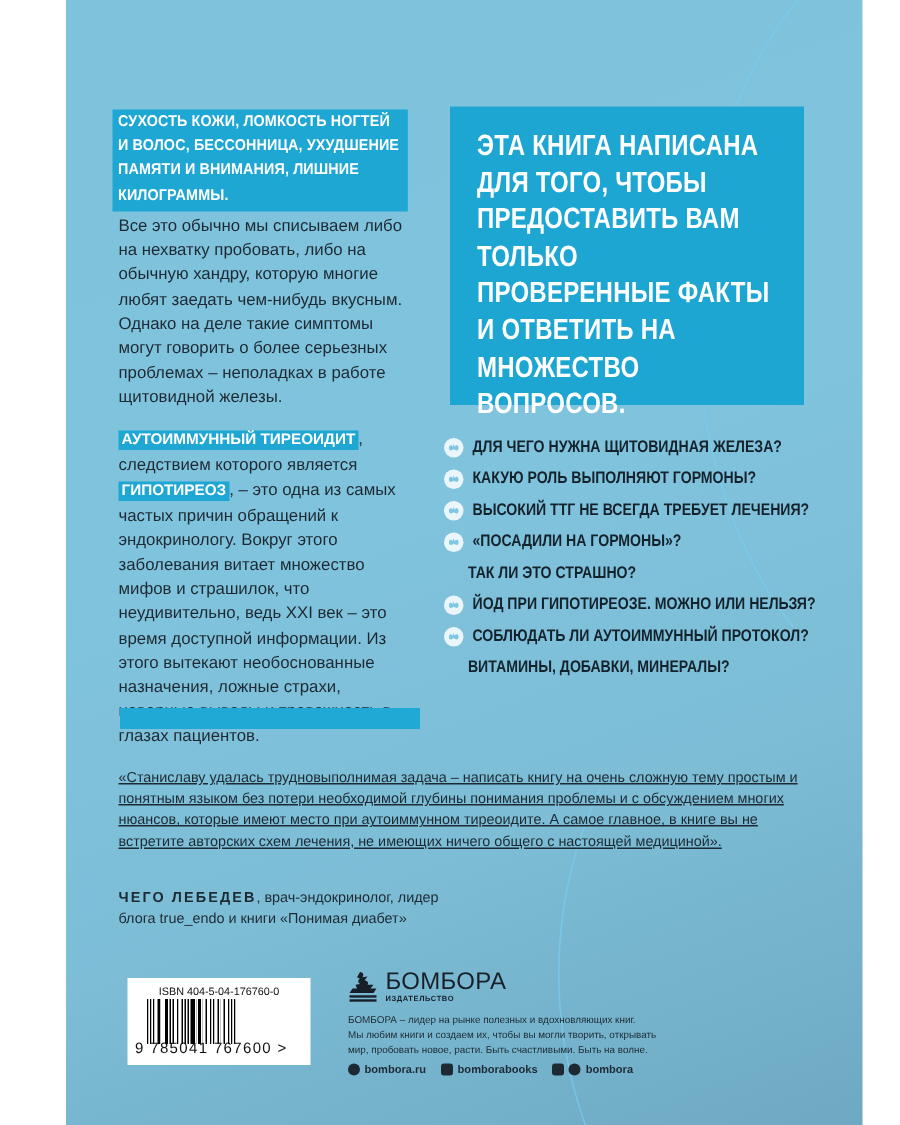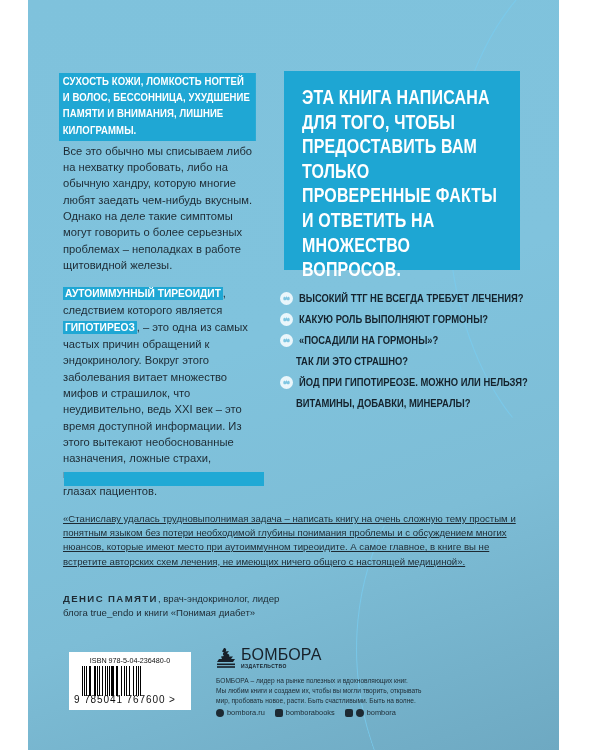--- a/index.html
+++ b/index.html
@@ -2,21 +2,21 @@
 <html><head>
   <meta charset="utf-8">
   <style>
     html, body { margin: 0; padding: 0; }
     body {
       width: 600px; height: 750px; background: #ffffff;
       position: relative; overflow: hidden;
       font-family: "DejaVu Sans", sans-serif;
     }
     .cover {
-      position: absolute; left: 28px; top: 0; width: 531px; height: 750px;
+      position: absolute; left: 44px; top: 0; width: 531px; height: 750px;
       background: linear-gradient(160deg, #7fc2dc 0%, #80c3dd 45%, #7dbdd6 70%, #6ea9c2 100%);
       overflow: hidden;
     }
     .arc {
       position: absolute; border-radius: 50%;
       border: 1.5px solid rgba(120, 205, 240, 0.75);
       pointer-events: none;
     }
     .arc1 { left: 420px; top: -60px; width: 360px; height: 540px; border-right-color: transparent; border-bottom-color: transparent; }
     .arc2 { left: 330px; top: 380px; width: 520px; height: 560px; border-right-color: transparent; border-top-color: transparent; transform: rotate(-18deg); }
@@ -116,21 +116,21 @@
     .pub-sub {
       font-family: "Liberation Sans", sans-serif; font-weight: bold; font-size: 5px;
       color: #172029; letter-spacing: 0.4px; line-height: 7px;
     }
     .pub-desc {
       font-family: "Liberation Sans", sans-serif; font-size: 6.6px; line-height: 9.8px;
       color: #1d2a33; margin-top: 4px; width: 340px;
     }
     .socials {
       display: flex; align-items: flex-start; margin-top: 3px;
-      font-family: "Liberation Sans", sans-serif; font-size: 7.4px; color: #1d2a33;
+      font-family: "Liberation Sans", sans-serif; font-size: 7.4px; color: #1d2a33; font-weight: bold;
     }
     .soc { display: flex; align-items: center; margin-right: 10px; }
     .soc-ic {
       width: 8px; height: 8px; background: #1d2a33; border-radius: 50%;
       margin-right: 3px; display: inline-block;
     }
     .soc-ic.sq { border-radius: 2px; }
   </style>
 </head>
 <body>
@@ -150,58 +150,74 @@
     <div class="callout-text">ЭТА КНИГА НАПИСАНА ДЛЯ ТОГО, ЧТОБЫ ПРЕДОСТАВИТЬ ВАМ ТОЛЬКО ПРОВЕРЕННЫЕ ФАКТЫ И ОТВЕТИТЬ НА МНОЖЕСТВО ВОПРОСОВ.</div>
   </div>
 
   <div class="questions" id="qlist">
       <div class="q">
         <span class="q-icon">
           <svg viewBox="0 0 10 10">
             <path d="M5 6 C3 8 1 7 1.5 4.5 C2 2.5 3.5 3 4.3 4.2 L5 2 L5.7 4.2 C6.5 3 8 2.5 8.5 4.5 C9 7 7 8 5 6 Z" fill="#7fc6e2"></path>
           </svg>
         </span>
+        <span class="q-text">ДЛЯ ЧЕГО НУЖНА ЩИТОВИДНАЯ ЖЕЛЕЗА?</span>
+      </div>
+      <div class="q">
+        <span class="q-icon">
+          <svg viewBox="0 0 10 10">
+            <path d="M5 6 C3 8 1 7 1.5 4.5 C2 2.5 3.5 3 4.3 4.2 L5 2 L5.7 4.2 C6.5 3 8 2.5 8.5 4.5 C9 7 7 8 5 6 Z" fill="#7fc6e2"></path>
+          </svg>
+        </span>
+        <span class="q-text">КАКУЮ РОЛЬ ВЫПОЛНЯЮТ ГОРМОНЫ?</span>
+      </div>
+      <div class="q">
+        <span class="q-icon">
+          <svg viewBox="0 0 10 10">
+            <path d="M5 6 C3 8 1 7 1.5 4.5 C2 2.5 3.5 3 4.3 4.2 L5 2 L5.7 4.2 C6.5 3 8 2.5 8.5 4.5 C9 7 7 8 5 6 Z" fill="#7fc6e2"></path>
+          </svg>
+        </span>
         <span class="q-text">ВЫСОКИЙ ТТГ НЕ ВСЕГДА ТРЕБУЕТ ЛЕЧЕНИЯ?</span>
       </div>
       <div class="q">
         <span class="q-icon">
           <svg viewBox="0 0 10 10">
             <path d="M5 6 C3 8 1 7 1.5 4.5 C2 2.5 3.5 3 4.3 4.2 L5 2 L5.7 4.2 C6.5 3 8 2.5 8.5 4.5 C9 7 7 8 5 6 Z" fill="#7fc6e2"></path>
           </svg>
         </span>
-        <span class="q-text">КАКУЮ РОЛЬ ВЫПОЛНЯЮТ ГОРМОНЫ?</span>
-      </div>
-      <div class="q">
-        <span class="q-icon">
-          <svg viewBox="0 0 10 10">
-            <path d="M5 6 C3 8 1 7 1.5 4.5 C2 2.5 3.5 3 4.3 4.2 L5 2 L5.7 4.2 C6.5 3 8 2.5 8.5 4.5 C9 7 7 8 5 6 Z" fill="#7fc6e2"></path>
-          </svg>
-        </span>
         <span class="q-text">«ПОСАДИЛИ НА ГОРМОНЫ»?</span>
       </div>
       <div class="q-cont">ТАК ЛИ ЭТО СТРАШНО?</div>
       <div class="q">
         <span class="q-icon">
           <svg viewBox="0 0 10 10">
             <path d="M5 6 C3 8 1 7 1.5 4.5 C2 2.5 3.5 3 4.3 4.2 L5 2 L5.7 4.2 C6.5 3 8 2.5 8.5 4.5 C9 7 7 8 5 6 Z" fill="#7fc6e2"></path>
           </svg>
         </span>
         <span class="q-text">ЙОД ПРИ ГИПОТИРЕОЗЕ. МОЖНО ИЛИ НЕЛЬЗЯ?</span>
+      </div>
+      <div class="q">
+        <span class="q-icon">
+          <svg viewBox="0 0 10 10">
+            <path d="M5 6 C3 8 1 7 1.5 4.5 C2 2.5 3.5 3 4.3 4.2 L5 2 L5.7 4.2 C6.5 3 8 2.5 8.5 4.5 C9 7 7 8 5 6 Z" fill="#7fc6e2"></path>
+          </svg>
+        </span>
+        <span class="q-text">СОБЛЮДАТЬ ЛИ АУТОИММУННЫЙ ПРОТОКОЛ?</span>
       </div>
       <div class="q-cont">ВИТАМИНЫ, ДОБАВКИ, МИНЕРАЛЫ?</div>
     </div>
 
   <div class="quote">«Станиславу удалась трудновыполнимая задача – написать книгу на очень сложную тему простым и понятным языком без потери необходимой глубины понимания проблемы и с обсуждением многих нюансов, которые имеют место при аутоиммунном тиреоидите. А самое главное, в книге вы не встретите авторских схем лечения, не имеющих ничего общего с настоящей медициной».</div>
   <div class="attrib">
-    <span class="attrib-name">ДЕНИС ПАМЯТИ</span><span>, врач-эндокринолог, лидер</span><br>
+    <span class="attrib-name">ЧЕГО ЛЕБЕДЕВ</span><span>, врач-эндокринолог, лидер</span><br>
     <span>блога true_endo и книги «Понимая диабет»</span>
   </div>
 
   <div class="barcode-box">
-    <div class="isbn">ISBN 978-5-04-236480-0</div>
+    <div class="isbn">ISBN 404-5-04-176760-0</div>
     <div class="bars" id="bars">
         <span style="width: 0.8px; background: rgb(0, 0, 0);"></span>
         <span style="width: 0.8px; background: rgb(255, 255, 255);"></span>
         <span style="width: 1.6px; background: rgb(0, 0, 0);"></span>
         <span style="width: 0.8px; background: rgb(255, 255, 255);"></span>
         <span style="width: 0.8px; background: rgb(0, 0, 0);"></span>
         <span style="width: 2.4px; background: rgb(255, 255, 255);"></span>
         <span style="width: 1.6px; background: rgb(0, 0, 0);"></span>
         <span style="width: 0.8px; background: rgb(255, 255, 255);"></span>
         <span style="width: 0.8px; background: rgb(0, 0, 0);"></span>

